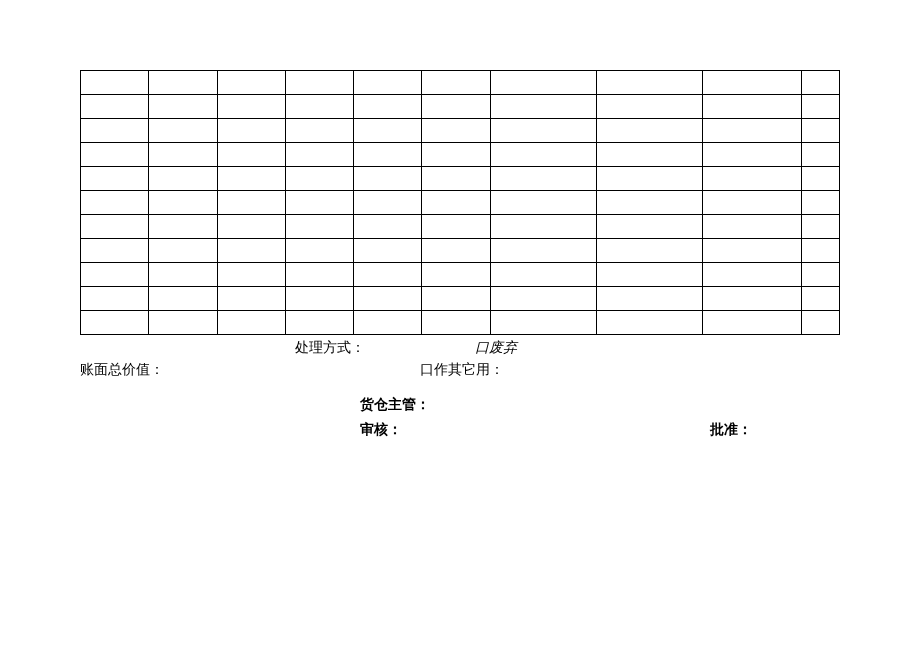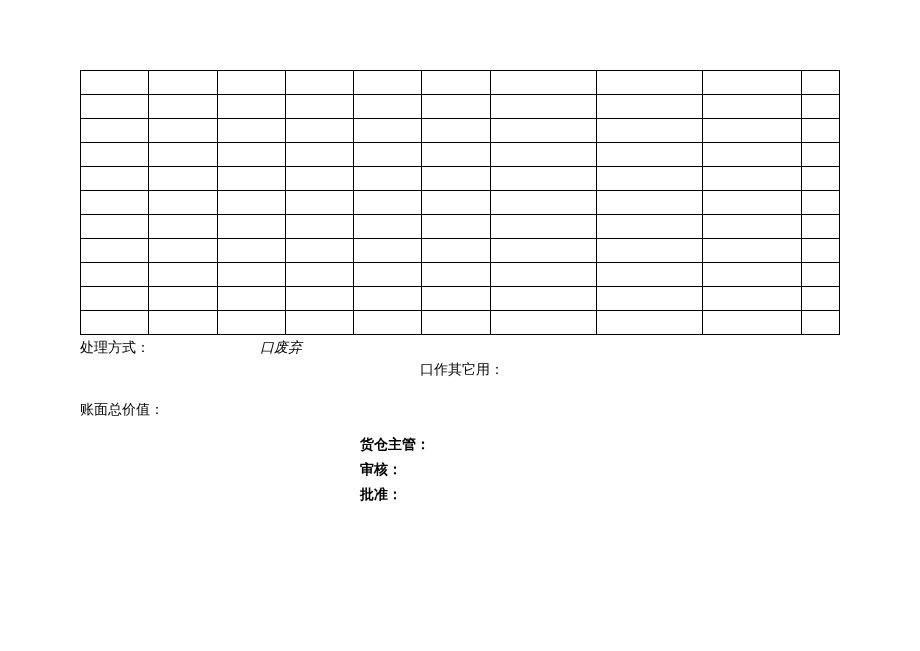--- a/index.html
+++ b/index.html
@@ -34,27 +34,28 @@
     .c8 { width: 14%; }
     .c9 { width: 13%; }
     .c10 { width: 5%; }
     .below {
       margin-top: 2px;
       font-size: 14px;
       line-height: 1.6;
     }
     .options-row {
       display: flex;
+      justify-content: center;
     }
     .opt-label { width: 180px; }
     .opt { width: 150px; font-style: italic; }
     .amount-row { display: flex; }
-    .amt-left { width: 340px; margin-top: 40px; }
+    .amt-left { width: 340px; }
     .sig-block { padding-left: 280px; margin-top: 10px; line-height: 1.8; font-weight: bold; }
-    .sig-row { display: flex; flex-direction: column; }
+    .sig-row { display: flex; }
     .sig-left { width: 350px; }
   </style>
 </head>
 <body>
 
 <div class="page">
 
   <table class="grid">
     <colgroup>
       <col class="c1">

